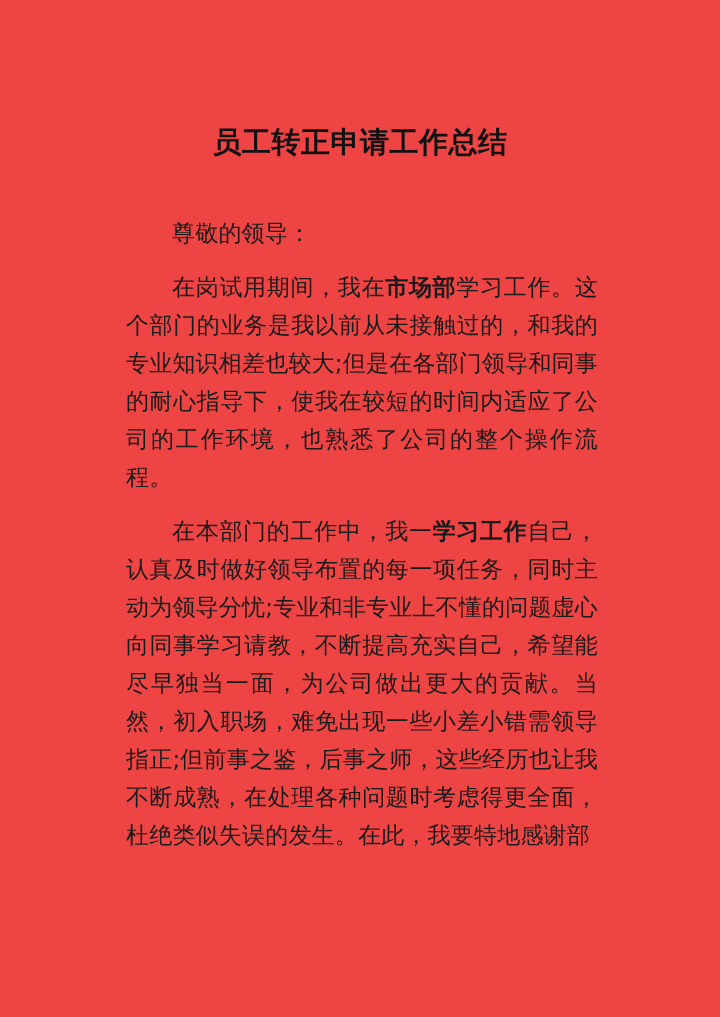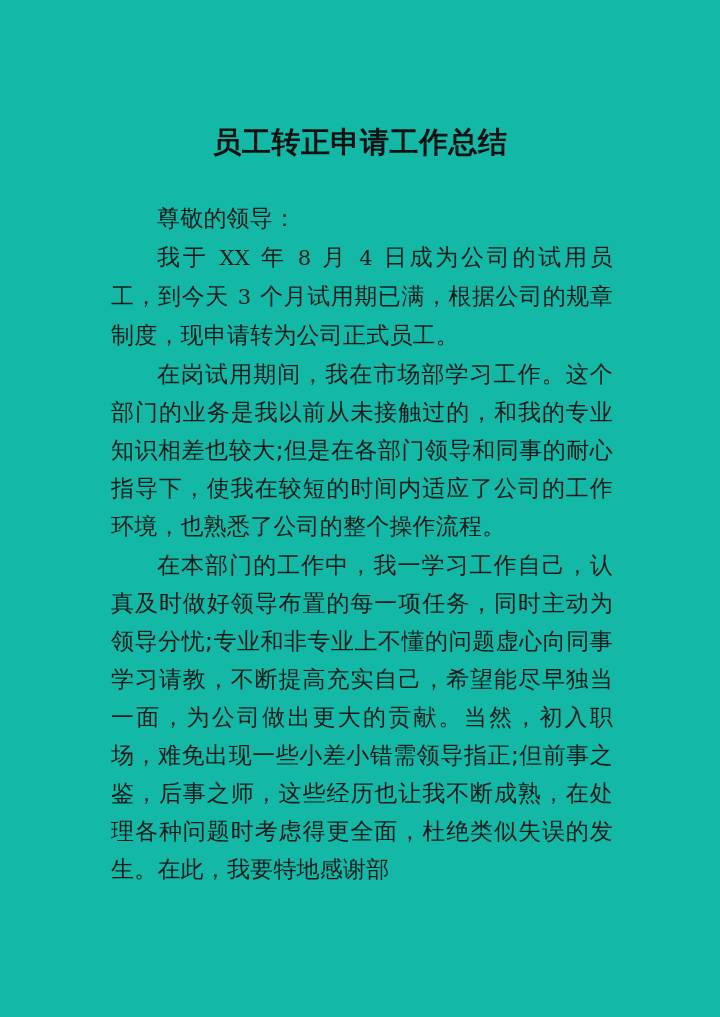--- a/index.html
+++ b/index.html
@@ -13,21 +13,21 @@
     overflow: hidden;
     font-family: "DejaVu Sans", "Liberation Sans", sans-serif;
     color: #000000;
     -webkit-font-smoothing: antialiased;
   }
 
   .page {
     position: relative;
     width: 720px;
     height: 1017px;
-    background: #14b8a6;
+    background: #ef4444;
     box-sizing: border-box;
   }
 
   .doc-title {
     position: absolute;
     top: 103px;
     left: 0;
     width: 720px;
     text-align: center;
     font-size: 29px;
@@ -38,56 +38,55 @@
   }
 
   .body-block {
     position: absolute;
     top: 198px;
     left: 110px;
     width: 504px;
   }
 
   .para {
-    margin: 1px;
+    margin: 16px;
     font-size: 23px;
     line-height: 38px;
     text-align: justify;
     text-align-last: left;
     text-justify: inter-character;
     color: #1a1a1a;
     letter-spacing: 0.2px;
   }
 
   .para.indent {
     text-indent: 46px;
   }
 
   .para .em {
-    font-weight: normal;
+    font-weight: bold;
   }
 
   .latin {
     font-family: "DejaVu Serif", "Liberation Serif", serif;
     font-size: 21px;
     padding: 0 1px;
   }
 </style>
 </head>
 <body>
 
 <div class="page">
 
   <h1 class="doc-title">员工转正申请工作总结</h1>
 
   <div class="body-block">
 
     <p class="para indent">尊敬的领导：</p>
 
-    <p class="para indent">我于 <span class="latin">XX</span> 年 <span class="latin">8</span> 月 <span class="latin">4</span> 日成为公司的试用员工，到今天 <span class="latin">3</span> 个月试用期已满，根据公司的规章制度，现申请转为公司正式员工。</p>
 
 
     <p class="para indent">在岗试用期间，我在<span class="em">市场部</span>学习工作。这个部门的业务是我以前从未接触过的，和我的专业知识相差也较大;但是在各部门领导和同事的耐心指导下，使我在较短的时间内适应了公司的工作环境，也熟悉了公司的整个操作流程。</p>
 
     <p class="para indent">在本部门的工作中，我一<span class="em">学习工作</span>自己，认真及时做好领导布置的每一项任务，同时主动为领导分忧;专业和非专业上不懂的问题虚心向同事学习请教，不断提高充实自己，希望能尽早独当一面，为公司做出更大的贡献。当然，初入职场，难免出现一些小差小错需领导指正;但前事之鉴，后事之师，这些经历也让我不断成熟，在处理各种问题时考虑得更全面，杜绝类似失误的发生。在此，我要特地感谢部</p>
 
   </div>
 </div>
 
 </body></html>

